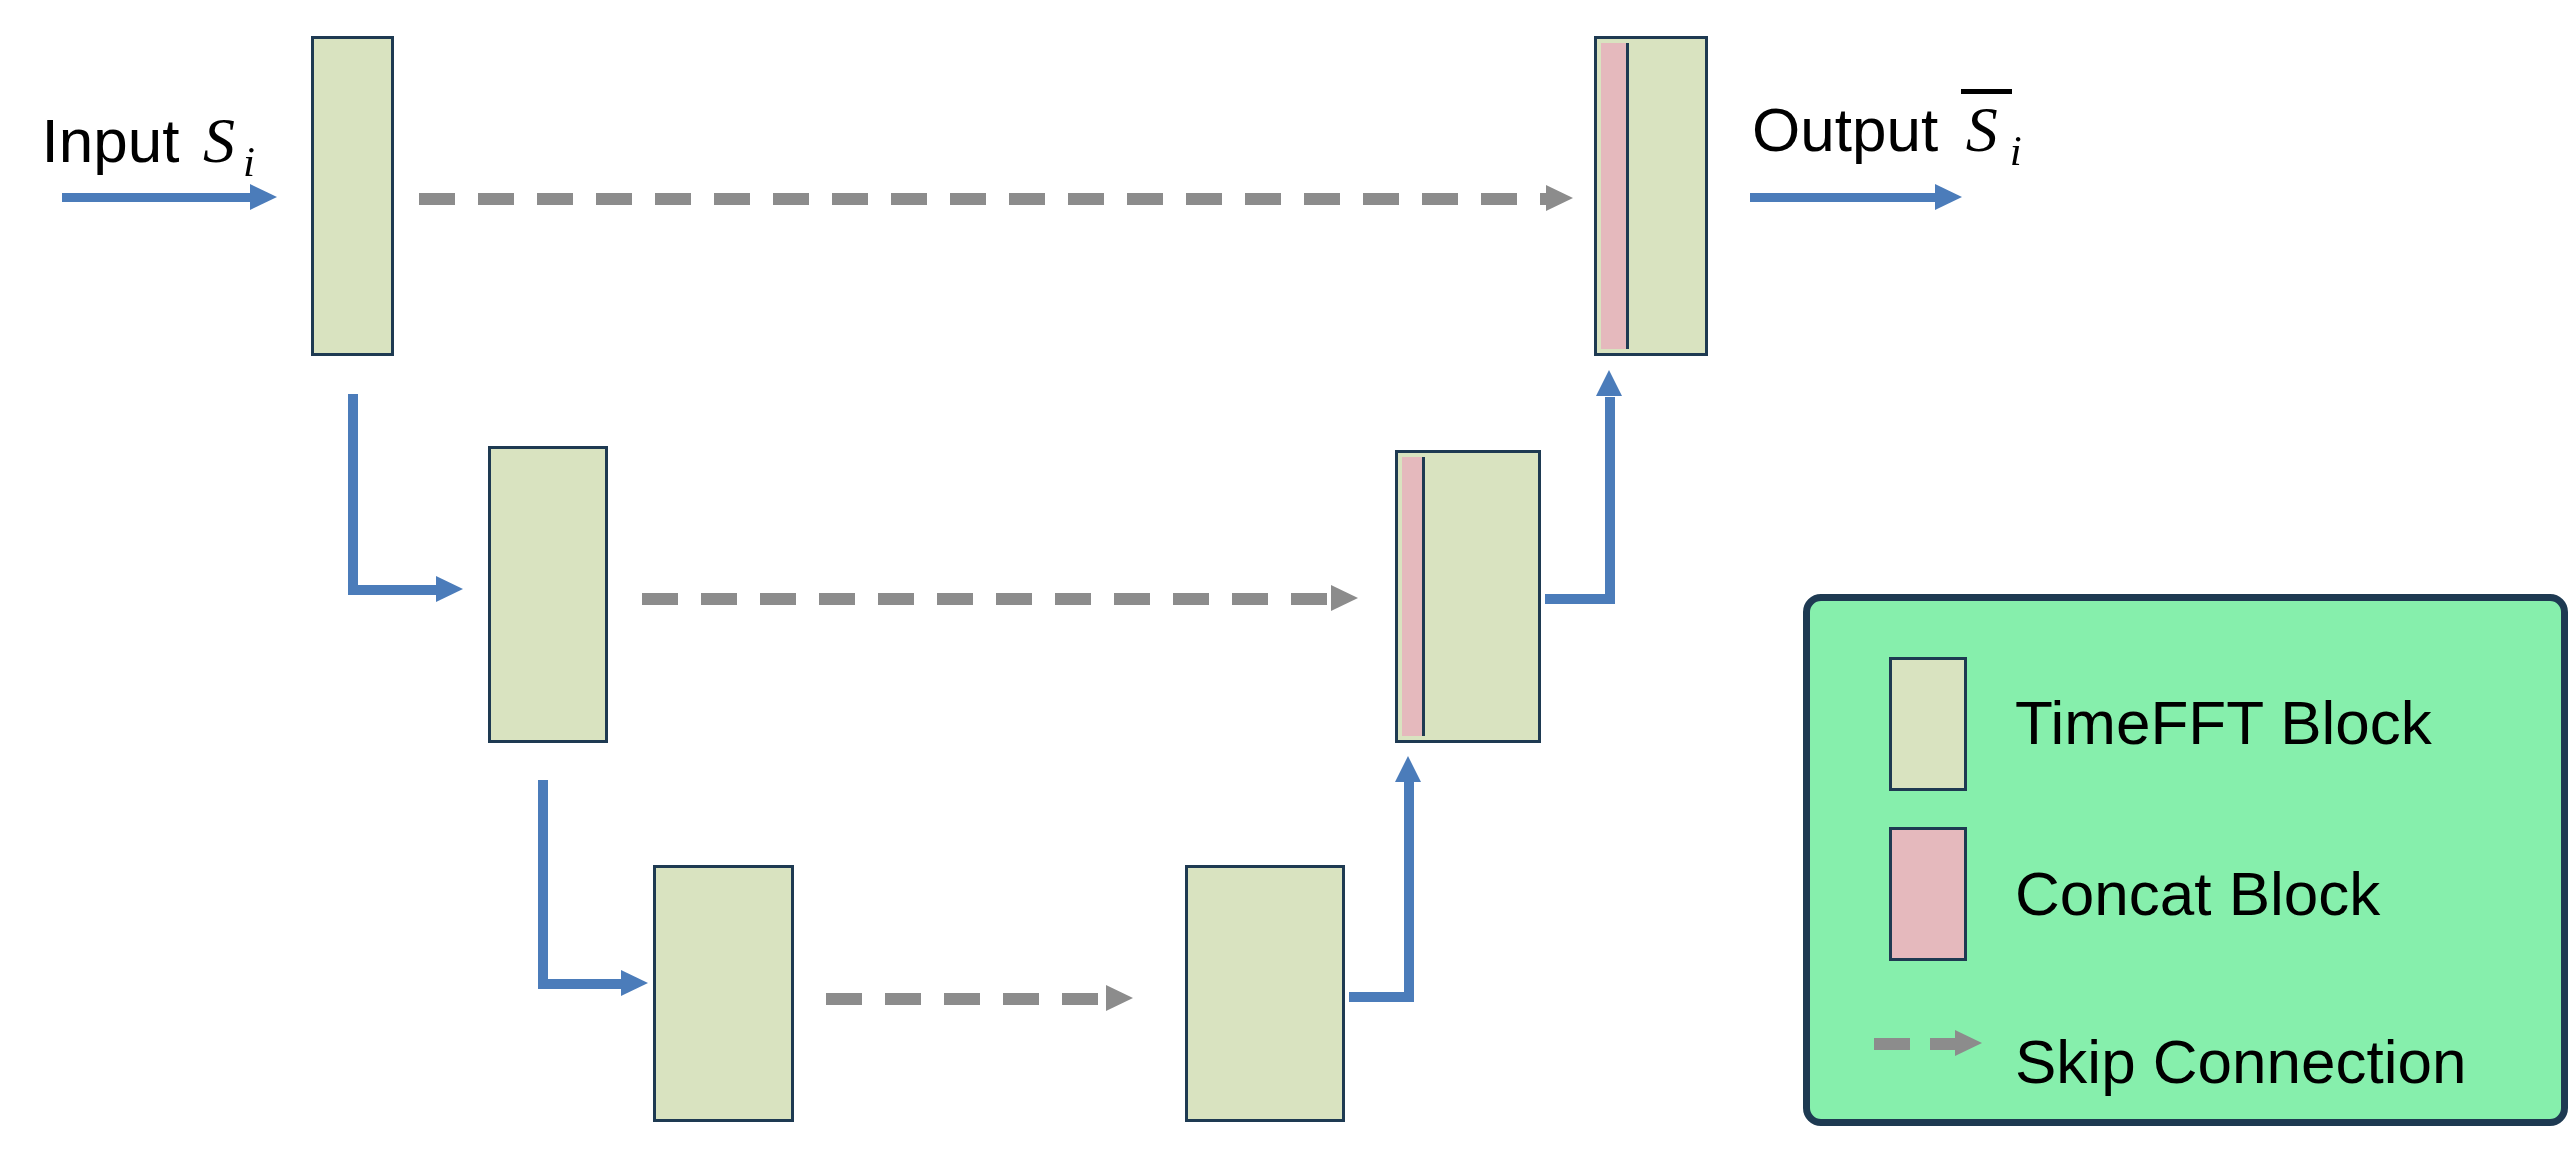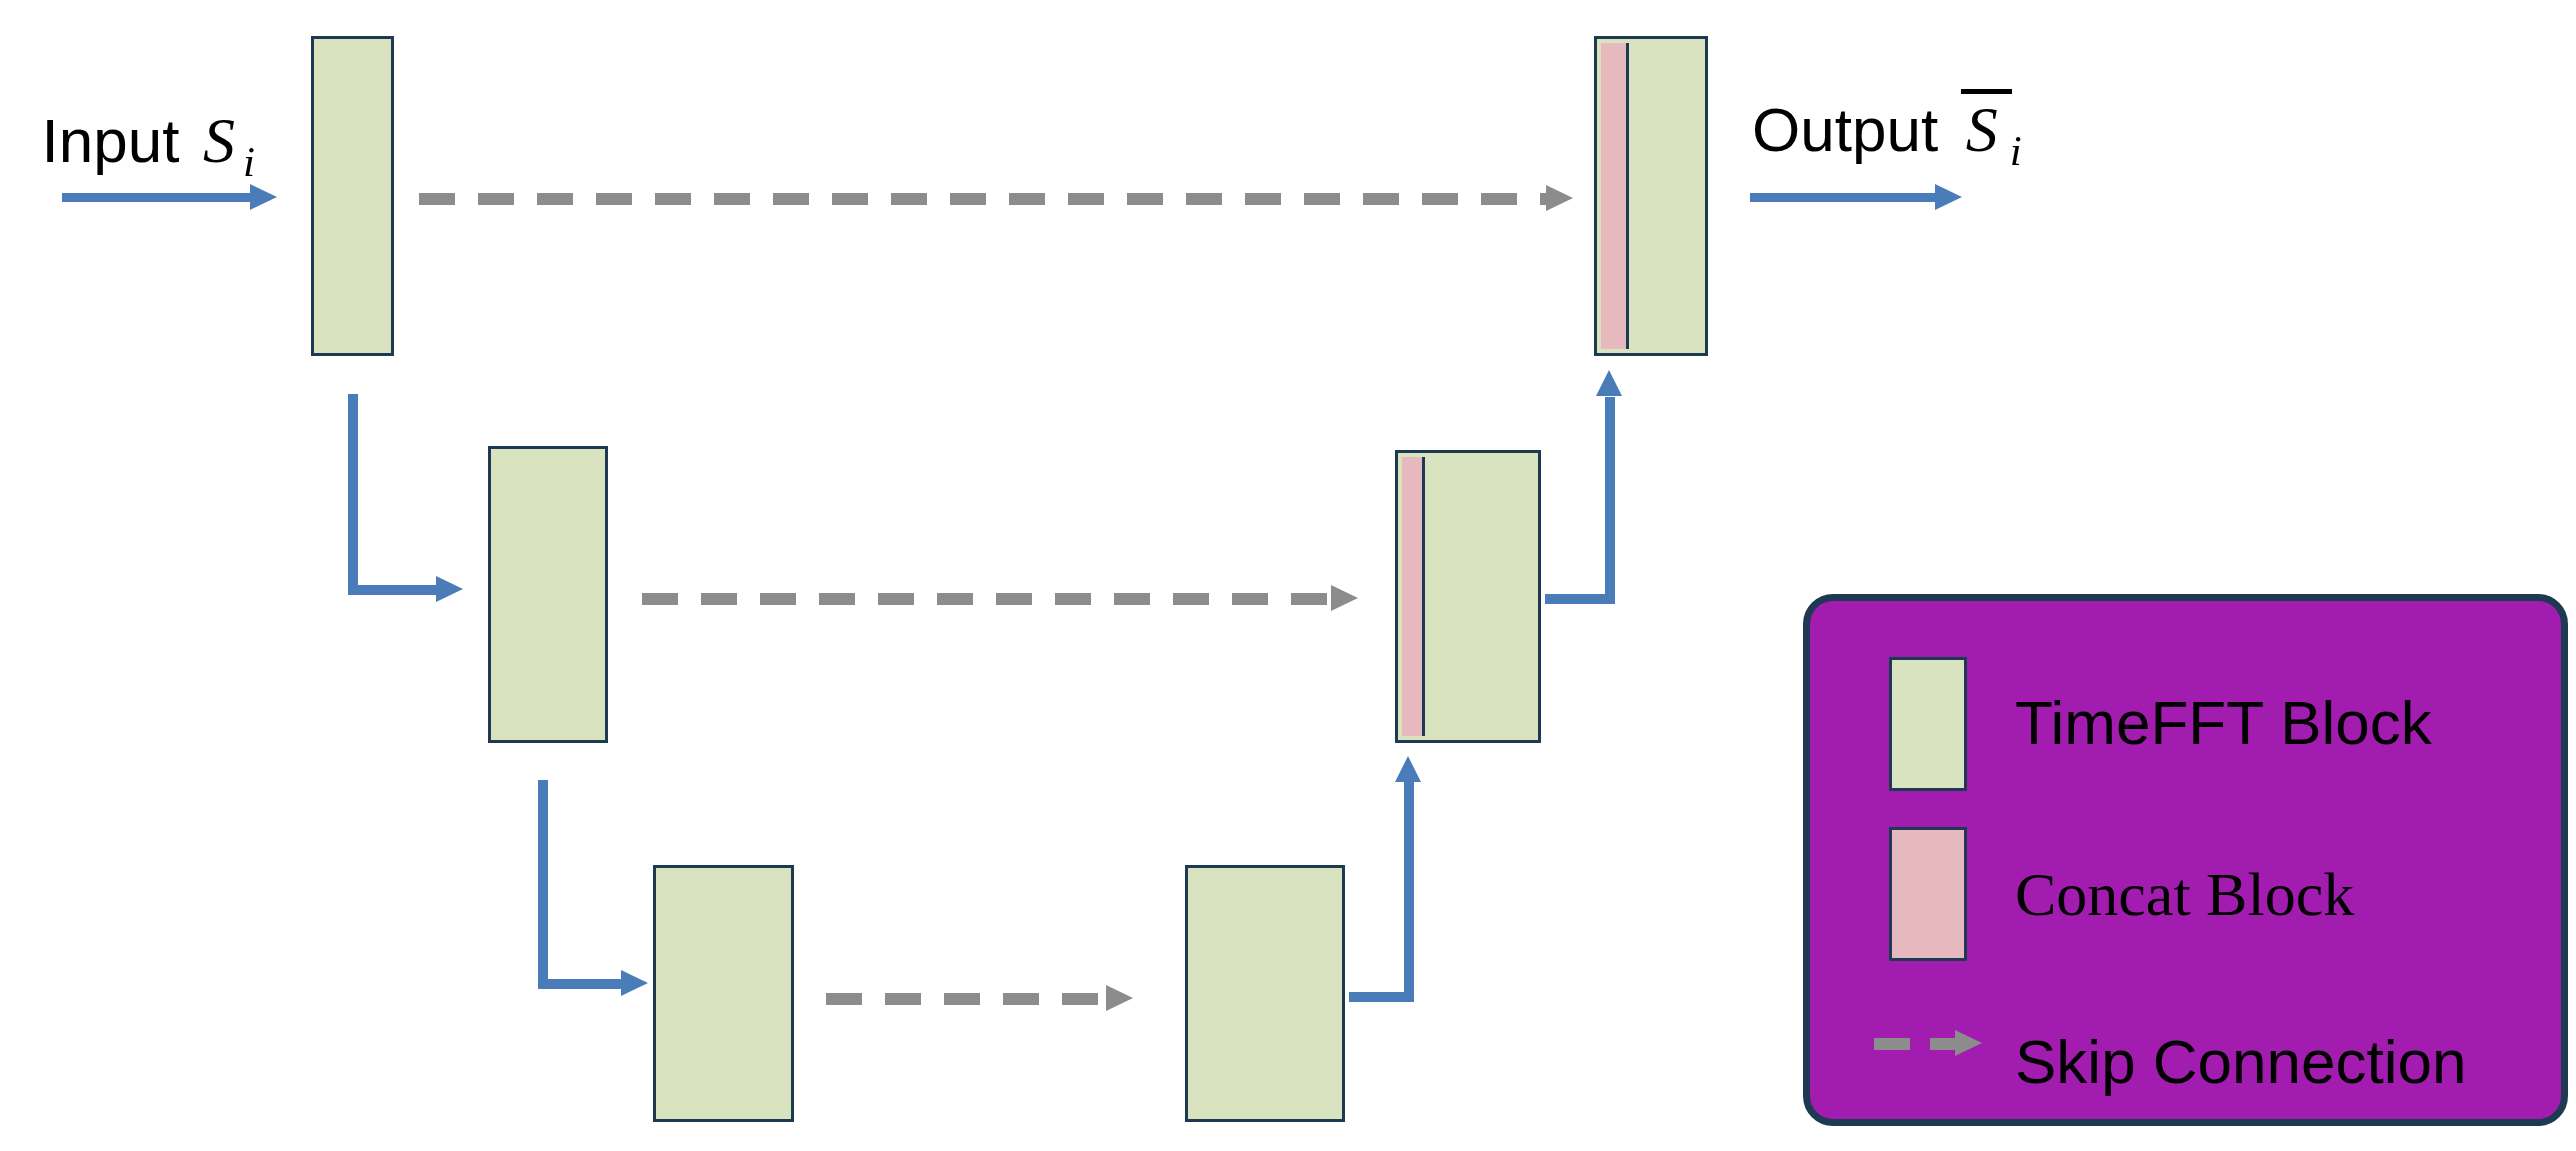--- a/index.html
+++ b/index.html
@@ -87,22 +87,22 @@
     height: 4.9px;
     background: var(--text);
   }
 
   
   .legend {
     position: absolute;
     left: 1787px; top: 578px;
     width: 765px; height: 532px;
     border: 7.8px solid var(--border);
-    border-radius: 30px;
-    background: #a21caf;
+    border-radius: 18px;
+    background: #86efac;
   }
   .swatch {
     position: absolute;
     left: 75px; width: 78px; height: 134px;
     border: 3.9px solid var(--border);
   }
   .legend-label {
     position: absolute;
     left: 201px;
     font-size: 62px;
@@ -167,21 +167,21 @@
 
   <div class="bline" style="left:1333px; top:976px; width:64px; height:9.8px;"></div>
   <div class="bline" style="left:1388px; top:766px; width:9.8px; height:220px;"></div>
   <div class="bhead-up" style="left:1379px; top:740px;"></div>
 
   <div class="legend">
     <div class="swatch" style="top:52px; background: var(--green);"></div>
     <div class="legend-label" style="top:82px;">TimeFFT Block</div>
 
     <div class="swatch" style="top:222px; background: var(--pink);"></div>
-    <div class="legend-label" style="top:253px;font-family:Liberation Serif, serif;">Concat Block</div>
+    <div class="legend-label" style="top:253px;">Concat Block</div>
 
     <div class="gdash" style="left:60px; top:433px; width:36px;"></div>
     <div class="gdash" style="left:116px; top:433px; width:25px;"></div>
     <div class="ghead-right" style="left:141px; top:425px;"></div>
     <div class="legend-label" style="top:421px;">Skip Connection</div>
   </div>
 
 </div>
 
 

